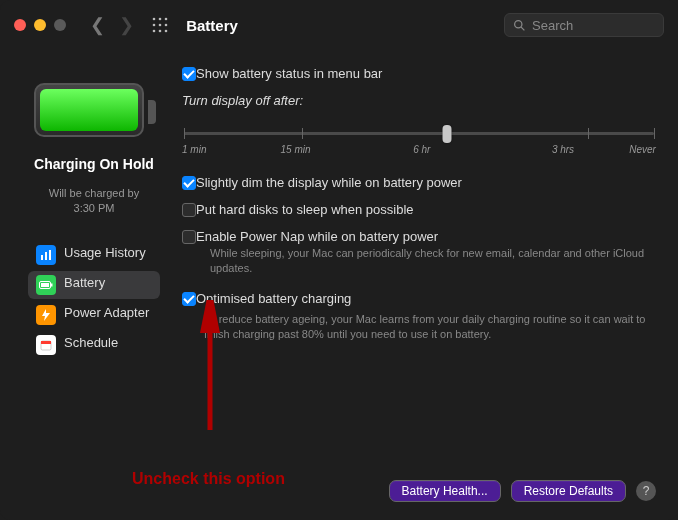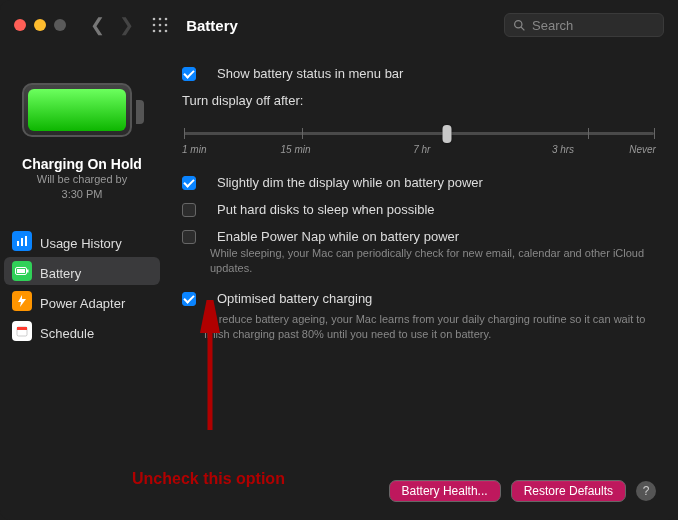--- a/index.html
+++ b/index.html
@@ -49,21 +49,21 @@
     font-size:13px;
   }
   .searchbox svg{flex:0 0 auto;}
   
   .body{
     display:flex;
     height:470px;
   }
   .sidebar{
     width:170px;
-    padding:10px 10px 10px 4px;
+    padding:10px 10px 10px 28px;
     display:flex;
     flex-direction:column;
   }
   .battery-illustration{
     width:120px;
     height:60px;
     margin:20px auto 16px auto;
     position:relative;
   }
   .battery-body{
@@ -75,51 +75,51 @@
   }
   .battery-fill{
     flex:1;height:100%;border-radius:6px;
     background:linear-gradient(#6cff5e,#0db600);
   }
   .battery-tip{
     position:absolute;right:-2px;top:20px;width:8px;height:24px;
     background:#555;border-radius:0 4px 4px 0;
   }
   .status-title{color:#fff;font-weight:600;font-size:14px;text-align:center;}
-  .status-sub{color:#999;font-size:11px;text-align:center;line-height:1.4;margin-top:0;margin-bottom:24px;}
+  .status-sub{color:#999;font-size:11px;text-align:center;line-height:1.4;margin-top:14px;margin-bottom:24px;}
   .sidebar-item{
-    display:flex;align-items:flex-end;gap:8px;
+    display:flex;align-items:flex-start;gap:8px;
     padding:4px 8px;border-radius:6px;
     font-size:13px;color:#ddd;margin-bottom:2px;
     cursor:default;
   }
   .sidebar-item.selected{background:#3a3a3c;}
   .sidebar-icon{
     width:20px;height:20px;border-radius:4px;
     display:flex;align-items:center;justify-content:center;
     font-size:12px;color:#fff;
   }
   .content{
     flex:1;
     padding:16px 22px 0 12px;
     font-size:13px;
     color:#ddd;
     position:relative;
   }
-  .row{display:flex;align-items:flex-start;gap:21px;margin-bottom:12px;}
+  .row{display:flex;align-items:flex-start;gap:0;margin-bottom:12px;}
   .checkbox{
     width:14px;height:14px;border-radius:3px;flex:0 0 auto;margin-top:1px;
     border:1px solid #666;background:#2c2c2c;position:relative;
   }
   .checkbox.checked{background:#0a84ff;border-color:#0a84ff;}
   .checkbox.checked::after{
     content:"";position:absolute;left:3px;top:0px;width:4px;height:8px;
     border:solid #fff;border-width:0 2px 2px 0;transform:rotate(45deg);
   }
-  .section-label{font-size:13px;color:#ddd;margin-bottom:10px;margin-top:6px;}
+  .section-label{font-size:13px;color:#ddd;margin-bottom:10px;margin-top:6px;font-style:italic;}
   
   .slider-wrap{margin-bottom:6px;padding-top:4px;}
   .slider-track{
     position:relative;height:24px;
     margin:0 2px;
   }
   .slider-line{position:absolute;left:0;right:0;top:10px;height:3px;background:#4a4a4a;border-radius:2px;}
   .slider-tick{position:absolute;top:6px;width:1px;height:11px;background:#666;}
   .slider-labels{display:flex;justify-content:space-between;font-size:10px;color:#999;margin-top:-2px;font-style:italic;}
   .slider-handle{
@@ -128,21 +128,21 @@
     box-shadow:0 0 2px rgba(0,0,0,.6);
     transform:translateX(-50%);
   }
   .row-desc{font-size:11px;color:#888;line-height:1.4;margin-top:2px;margin-left:0;}
   .row-block{margin-bottom:14px;}
   
   .bottom-bar{
     position:absolute;right:22px;bottom:18px;display:flex;gap:10px;align-items:center;
   }
   .btn{
-    background:#be185d;border:1px solid #666;border-radius:7px;
+    background:#4c1d95;border:1px solid #666;border-radius:7px;
     color:#fff;font-size:12px;padding:3px 12px;cursor:default;
     box-shadow:0 1px 0 rgba(255,255,255,.05) inset;
   }
   .help{
     width:20px;height:20px;border-radius:50%;background:#555;color:#ccc;
     display:flex;align-items:center;justify-content:center;font-size:12px;
   }
   
   .annotation{
     position:absolute;left:132px;bottom:32px;color:#b00000;font-weight:700;font-size:16px;
@@ -264,21 +264,21 @@
           <div class="slider-tick" style="left:0%"></div>
           <div class="slider-tick" style="left:25%"></div>
           <div class="slider-tick" style="left:56%"></div>
           <div class="slider-tick" style="left:86%"></div>
           <div class="slider-tick" style="left:100%"></div>
           <div class="slider-handle" id="slider-handle" style="left: 56%;"></div>
         </div>
         <div class="slider-labels">
           <span>1 min</span>
           <span style="margin-left:4%">15 min</span>
-          <span style="margin-left:10%">7 hr</span>
+          <span style="margin-left:10%">6 hr</span>
           <span style="margin-left:14%">3 hrs</span>
           <span>Never</span>
         </div>
       </div>
 
       <div style="height:14px"></div>
 
       <div class="row">
         <span class="checkbox checked"></span>
         <span>Slightly dim the display while on battery power</span>

